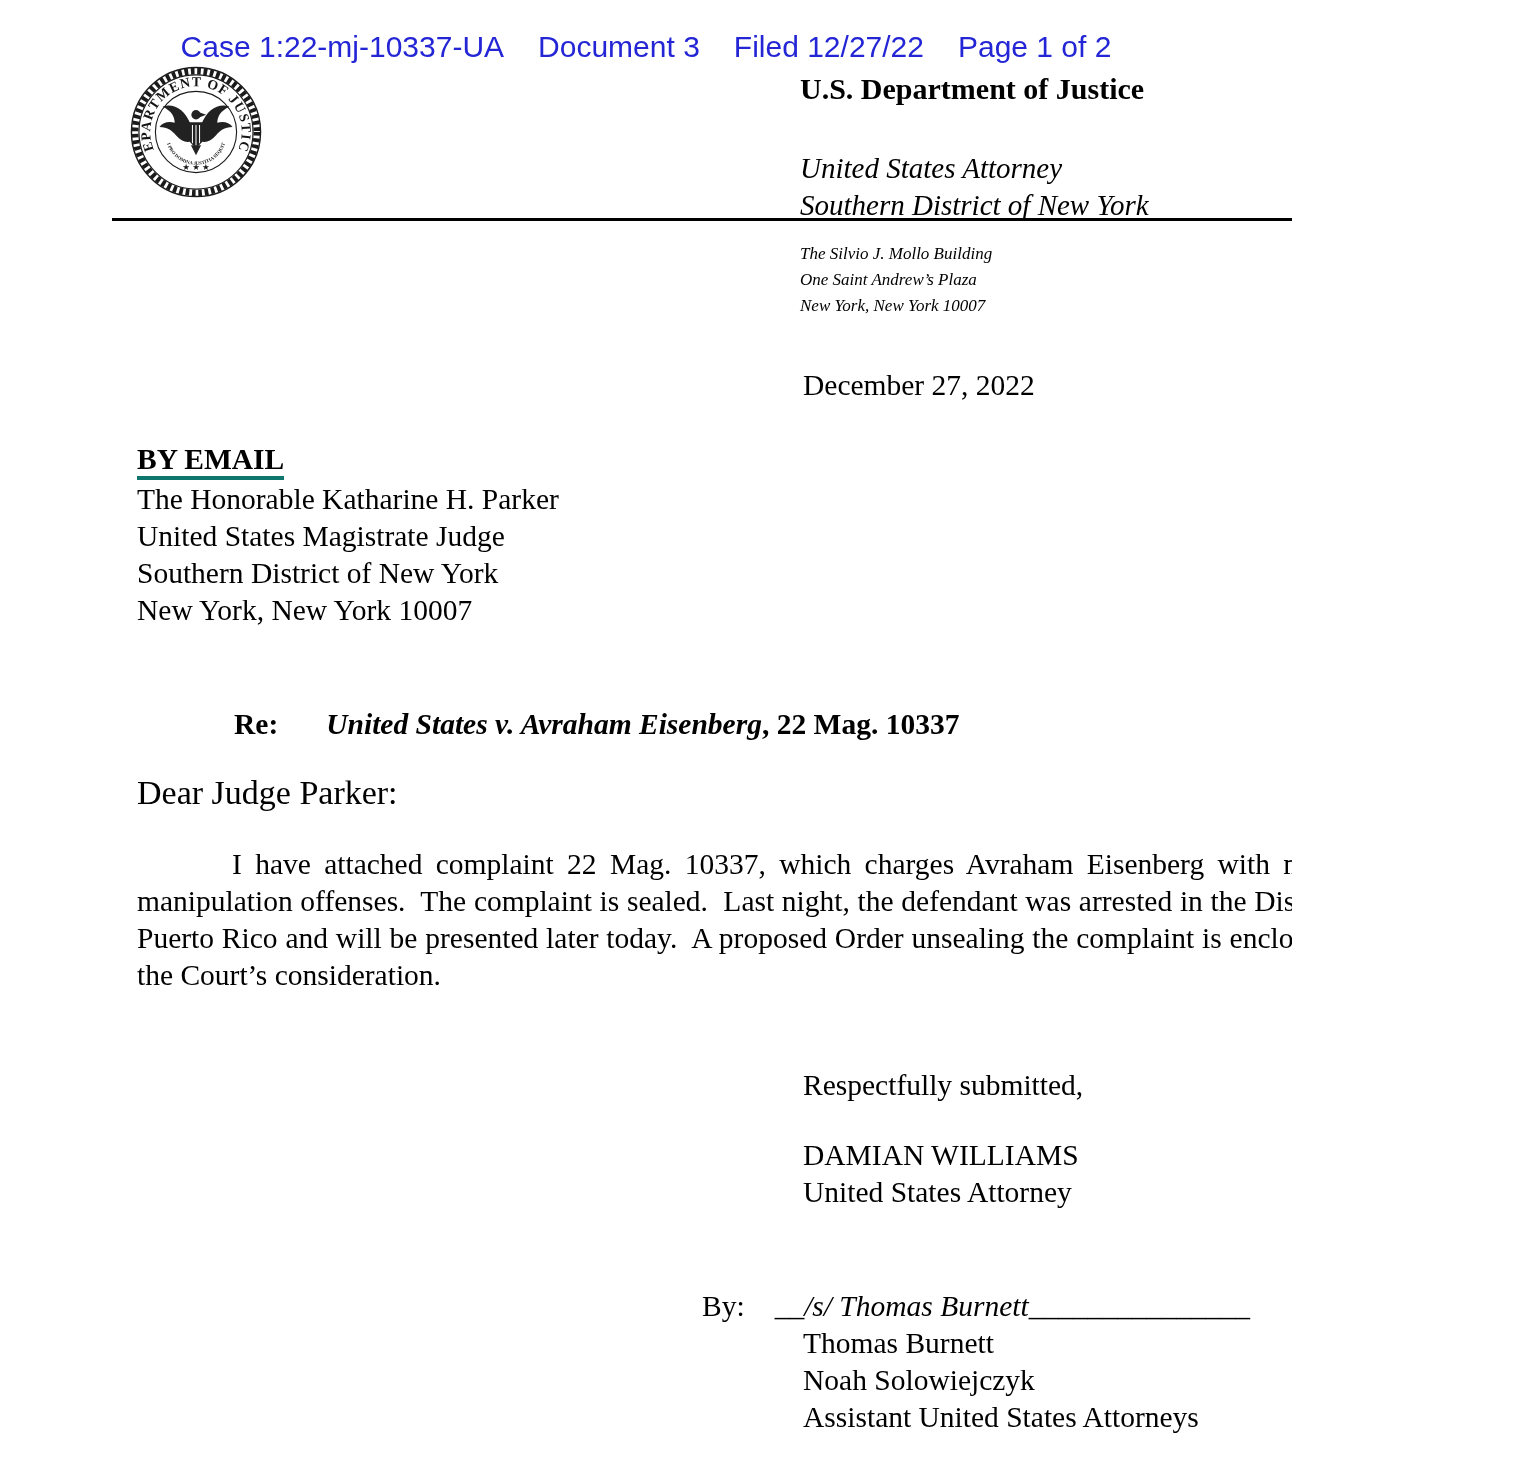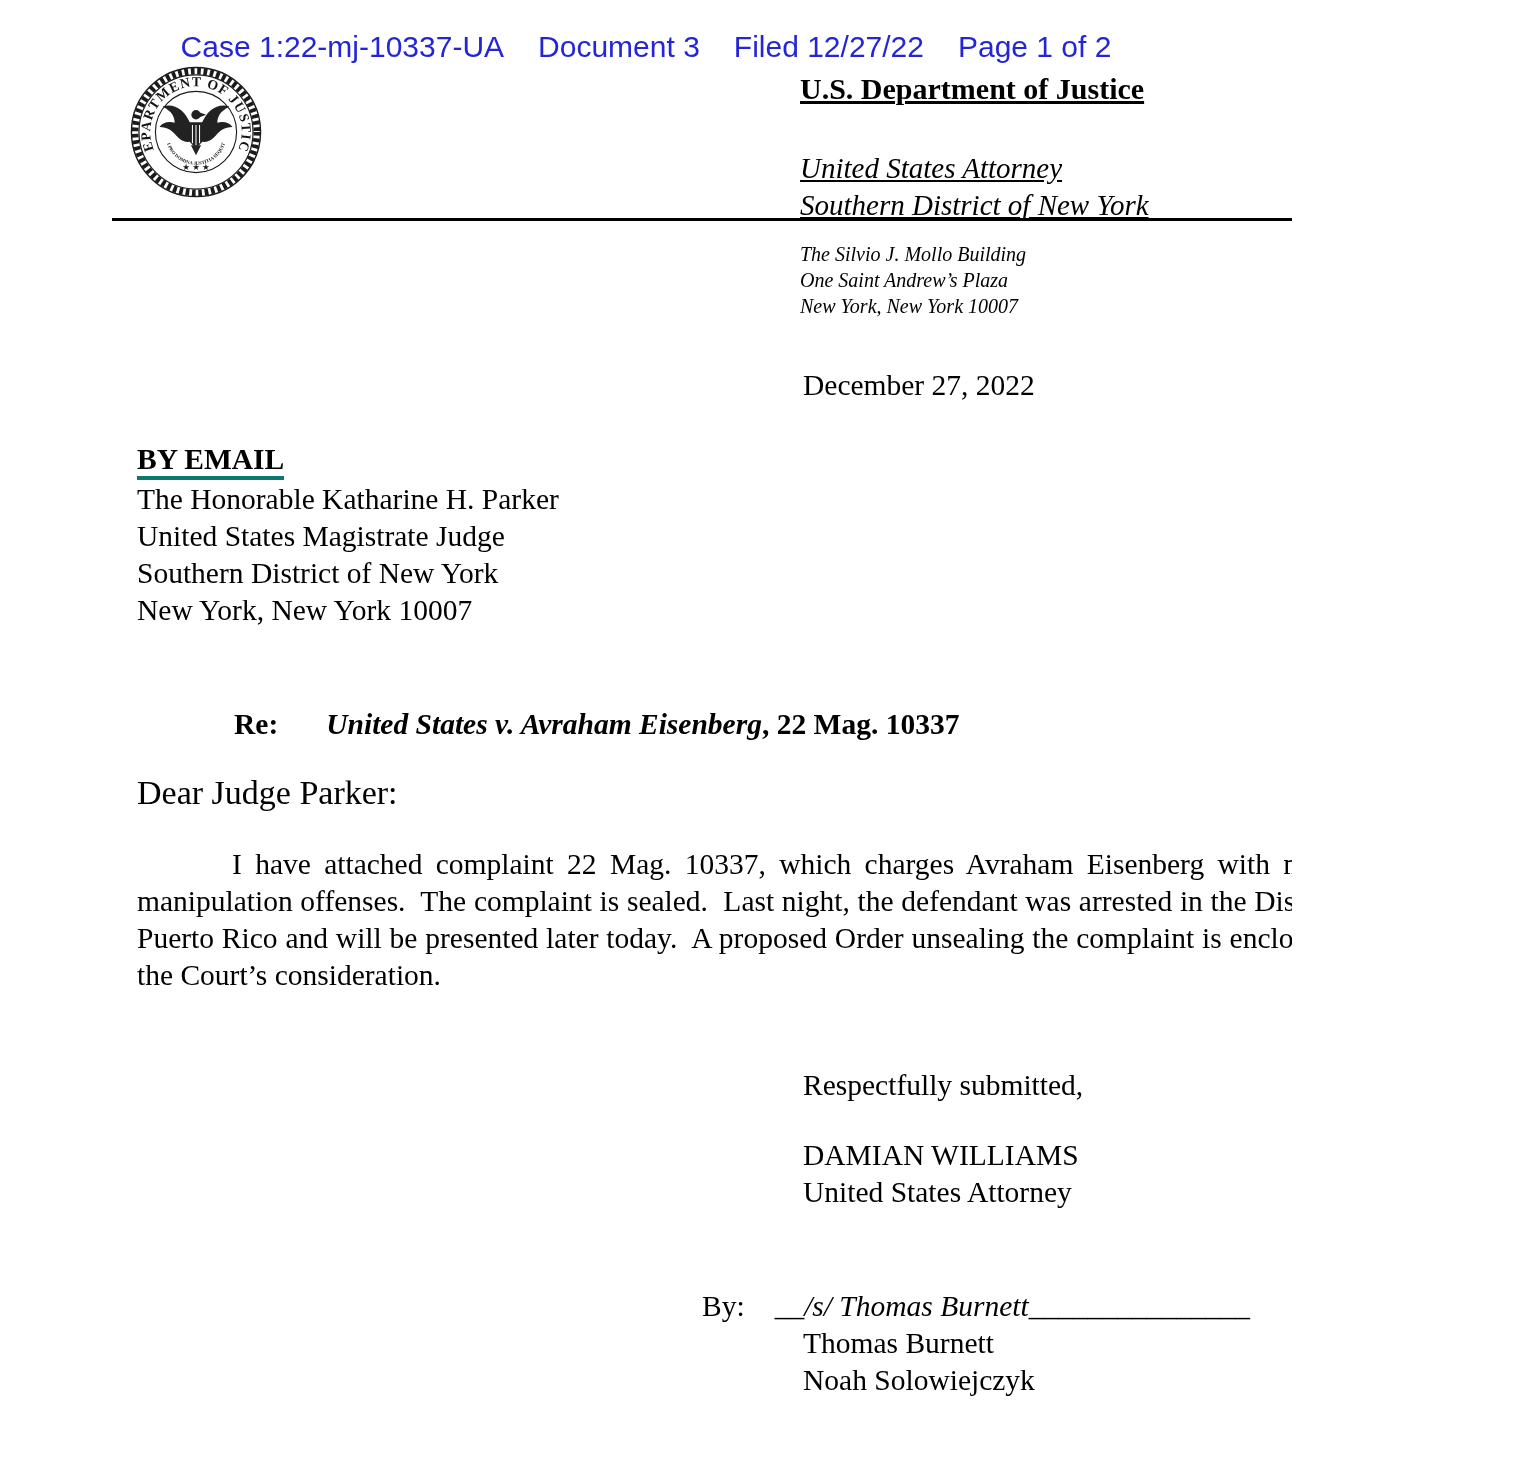--- a/index.html
+++ b/index.html
@@ -25,27 +25,27 @@
     font-family: "Liberation Sans", sans-serif;
     font-size: 30px;
     color: #2426d6;
     white-space: nowrap;
   }
 
   
   .seal { position: absolute; left: 128px; top: 56px; width: 136px; height: 136px; }
 
   
-  .letterhead { position: absolute; left: 800px; top: 64px; text-decoration: underline; }
+  .letterhead { position: absolute; left: 800px; top: 64px; }
   .agency { font-size: 30px; font-weight: bold; margin-bottom: 44px; }
   .office-line { font-size: 29px; font-style: italic; line-height: 37px; }
 
   .rule { position: absolute; left: 112px; top: 210px; width: 1290px; height: 3px; background: #000; border: 0; }
 
-  .office-address { position: absolute; left: 800px; top: 233px; font-style: italic; font-size: 20px; line-height: 26px; }
+  .office-address { position: absolute; left: 800px; top: 233px; font-style: italic; font-size: 17px; line-height: 26px; }
 
   .letter-date { position: absolute; left: 803px; top: 361px; font-size: 29.5px; }
 
   .recipient { position: absolute; left: 137px; top: 433px; font-size: 29.5px; line-height: 37px; }
   .by-email {
     display: inline-block;
     font-weight: bold;
     border-bottom: 4px solid #0f766e;
     padding-bottom: 1px;
     margin-bottom: 1px;
@@ -154,15 +154,16 @@
     <div class="sig-closing">Respectfully submitted,</div>
     <div>DAMIAN WILLIAMS</div>
     <div>United States Attorney</div>
   </div>
 
   <div class="by-line"><span>By:</span><span class="sig-group"><span>__</span><span class="sig-script">/s/ Thomas Burnett</span><span>_______________</span></span></div>
 
   <div class="sig-names">
     <div>Thomas Burnett</div>
     <div>Noah Solowiejczyk</div>
+    <div>Assistant United States Attorneys</div>
   </div>
 
 </div>
 
 </body></html>

